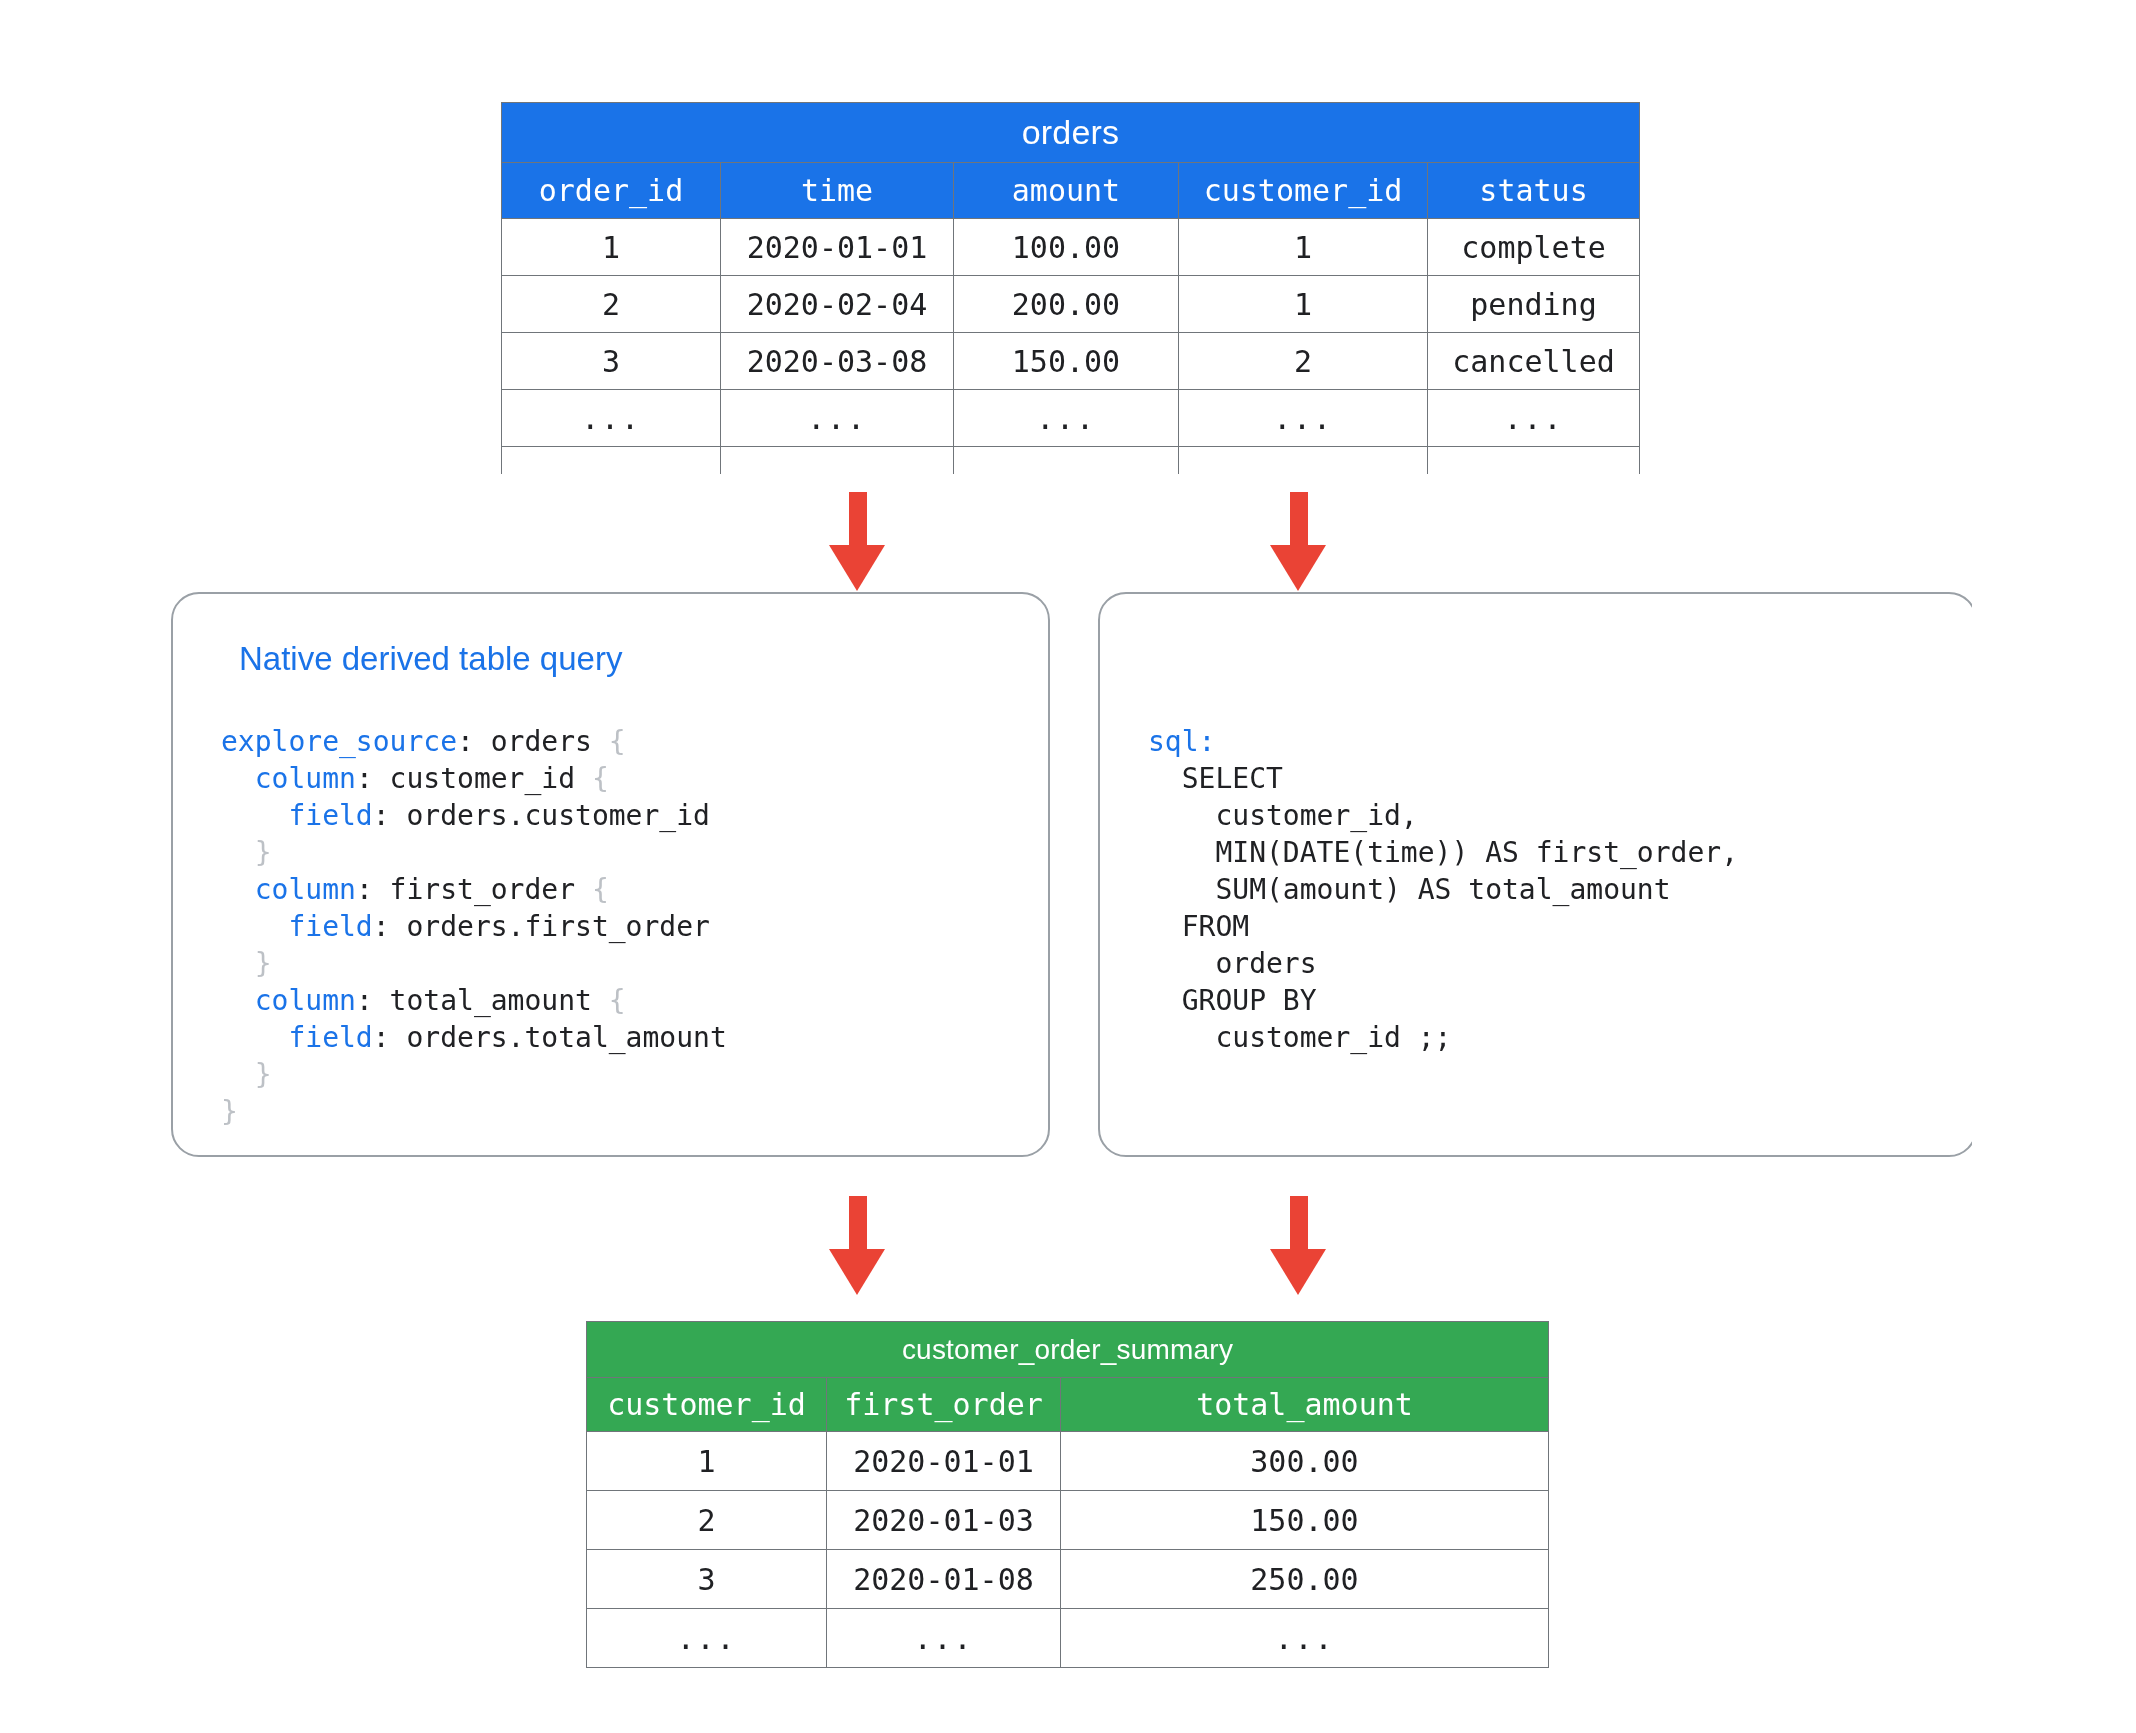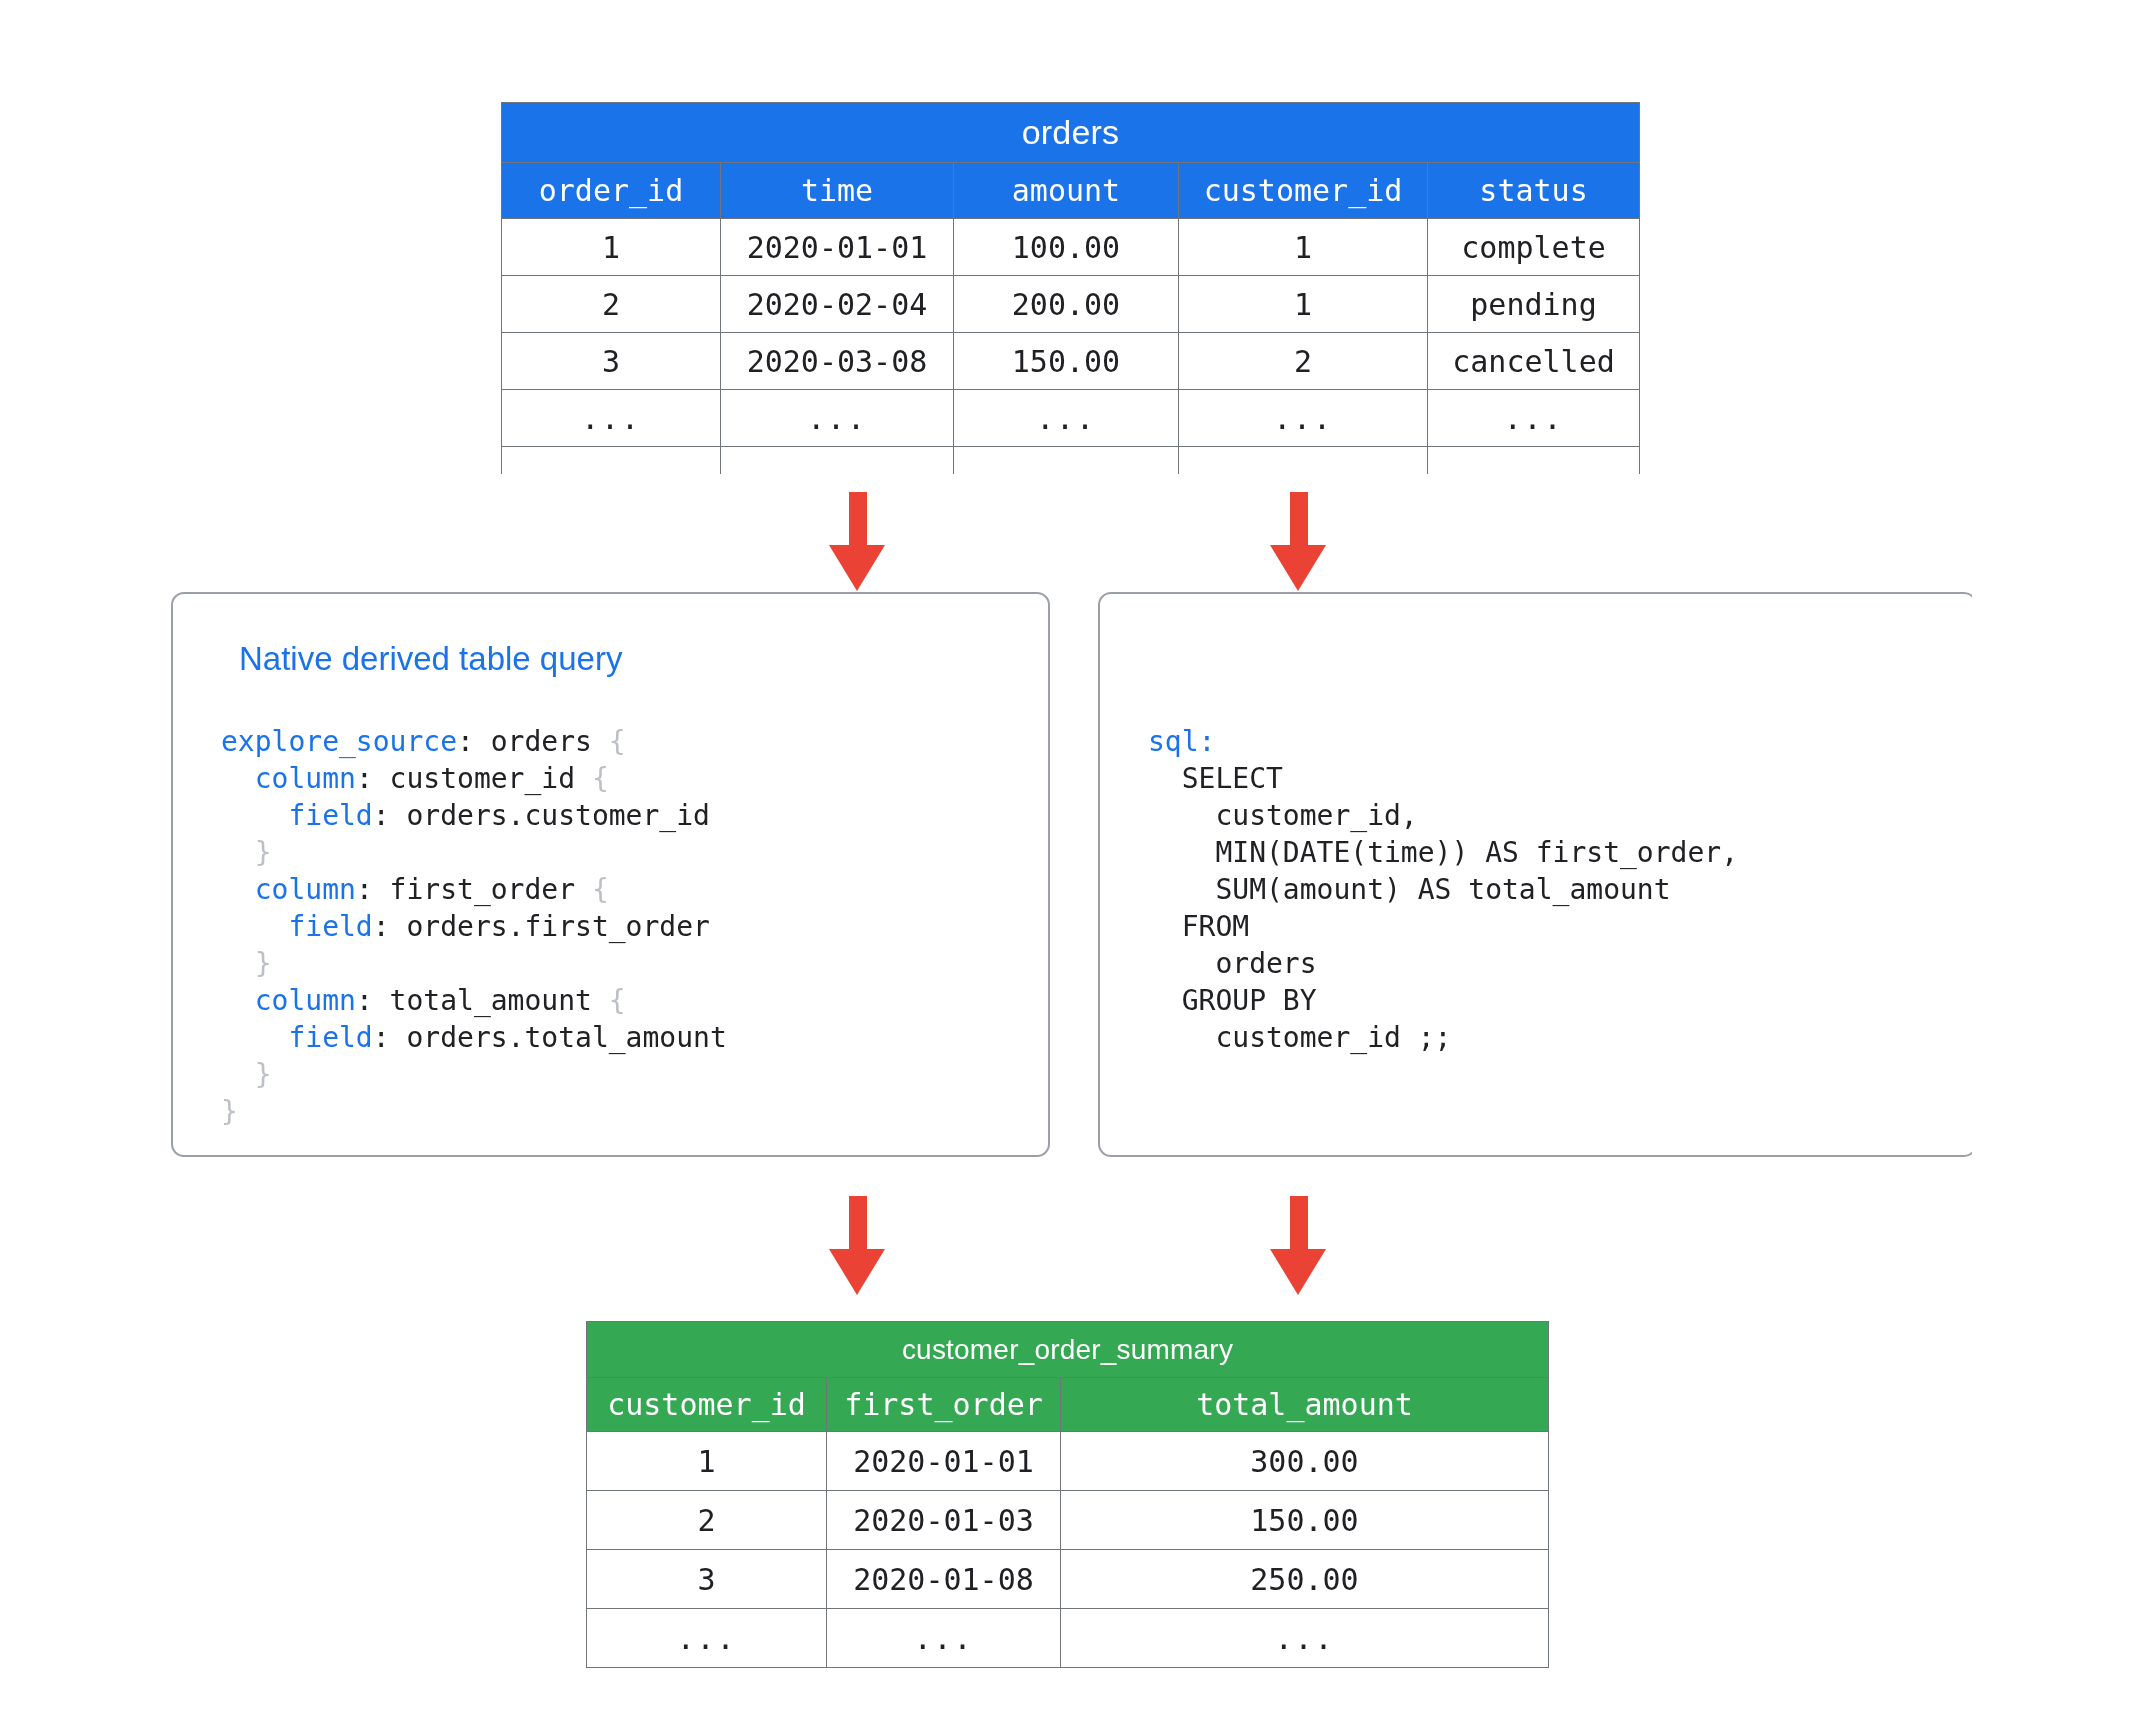--- a/index.html
+++ b/index.html
@@ -123,21 +123,21 @@
     border-left: 28.5px solid transparent;
     border-right: 28.5px solid transparent;
     border-top: 46px solid #ea4335;
   }
 
   
   .code-card {
     position: absolute;
     background: #ffffff;
     border: 2.7px solid #9aa0a6;
-    border-radius: 13px;
+    border-radius: 28px;
     box-sizing: border-box;
   }
   .card-title {
     position: absolute;
     left: 66px;
     top: 46px;
     color: #1a73e8;
     font-family: "Liberation Sans", sans-serif;
     font-size: 33px;
     white-space: nowrap;

